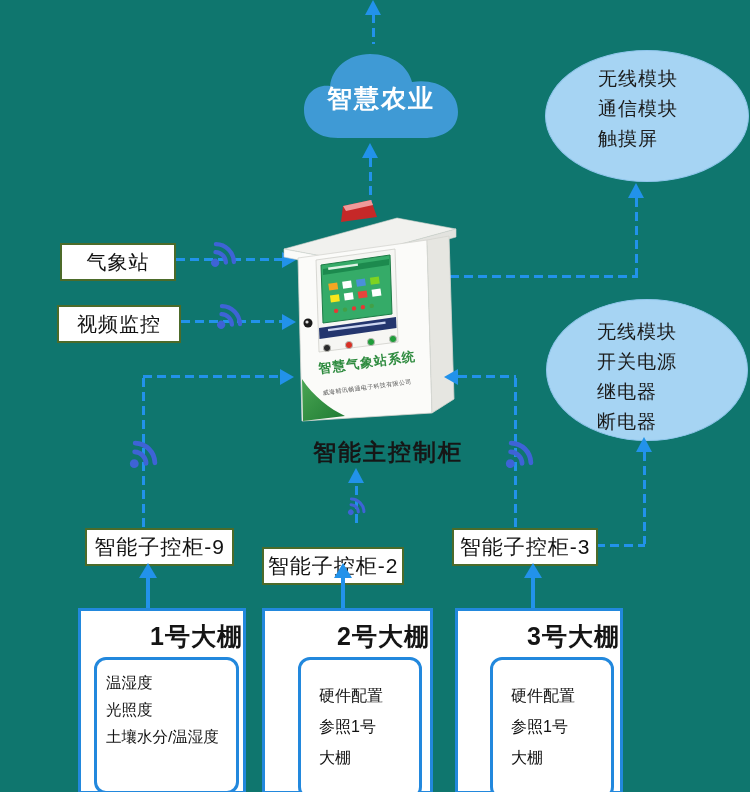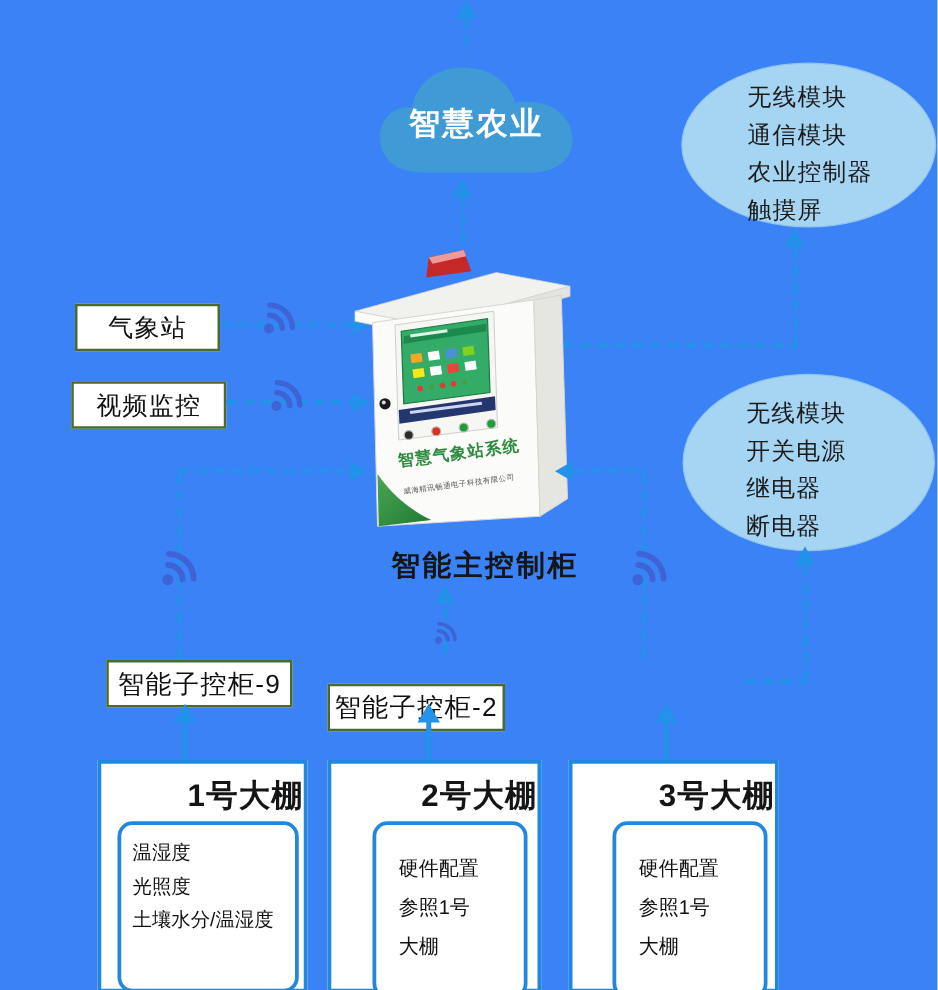--- a/index.html
+++ b/index.html
@@ -1,17 +1,17 @@
 <!DOCTYPE html>
 <html><head>
 <meta charset="utf-8">
 <style>
   html,body{margin:0;padding:0;background:#fff;}
   .canvas{
-    position:relative;width:750px;height:792px;background:#3b82f6;overflow:hidden;
+    position:relative;width:750px;height:792px;background:#0f766e;overflow:hidden;
     font-family:"Liberation Sans","DejaVu Sans",sans-serif;color:#111;
   }
   
   .dash-h{position:absolute;height:3px;background:repeating-linear-gradient(90deg,#2292ea 0 9px,transparent 9px 14px);}
   .dash-v{position:absolute;width:3px;background:repeating-linear-gradient(180deg,#2292ea 0 9px,transparent 9px 14px);}
   
   .arr-up{position:absolute;width:0;height:0;border-left:8px solid transparent;border-right:8px solid transparent;border-bottom:15px solid #2292ea;}
   .arr-right{position:absolute;width:0;height:0;border-top:8px solid transparent;border-bottom:8px solid transparent;border-left:14px solid #2292ea;}
   .arr-left{position:absolute;width:0;height:0;border-top:8px solid transparent;border-bottom:8px solid transparent;border-right:14px solid #2292ea;}
   .arr-up-big{position:absolute;width:0;height:0;border-left:9px solid transparent;border-right:9px solid transparent;border-bottom:15px solid #2292ea;}
@@ -51,21 +51,20 @@
     <div class="cloud-label">智慧农业</div>
   </div>
 
   <div class="arr-up" style="left:362px;top:143px;"></div>
   <div class="dash-v" style="left:369px;top:158px;height:55px;"></div>
 
   <div class="bubble" style="left:545px;top:50px;width:202px;height:130px;">
     <div class="blines" style="left:52px;top:13px;">
       <div>无线模块</div>
       <div>通信模块</div>
-      <div>农业控制器</div>
       <div>触摸屏</div>
     </div>
   </div>
 
   <div class="dash-h" style="left:450px;top:275px;width:188px;"></div>
   <div class="dash-v" style="left:635px;top:198px;height:79px;"></div>
   <div class="arr-up" style="left:628px;top:183px;"></div>
 
   <div class="bubble" style="left:546px;top:299px;width:200px;height:140px;">
     <div class="blines" style="left:50px;top:17px;">
@@ -205,20 +204,23 @@
         <path d="M4.4 11.2a11 11 0 0 1 15.2 0" stroke="#3e63d6" stroke-width="2.6" fill="none" stroke-linecap="round"></path>
       </svg>
   </div>
 
   <div class="gbox" style="left:85px;top:528px;width:145px;height:34px;font-size:21px;">
     <span>智能子控柜-9</span>
   </div>
   <div class="gbox" style="left:262px;top:528px;width:138px;height:34px;font-size:21px;margin-top:19px;">
     <span>智能子控柜-2</span>
   </div>
+  <div class="gbox" style="left:452px;top:528px;width:142px;height:34px;font-size:21px;">
+    <span>智能子控柜-3</span>
+  </div>
 
   <div class="arr-up-big" style="left:139px;top:563px;"></div>
   <div class="stem" style="left:146px;top:576px;height:32px;"></div>
   <div class="arr-up-big" style="left:334px;top:563px;"></div>
   <div class="stem" style="left:341px;top:576px;height:32px;"></div>
   <div class="arr-up-big" style="left:524px;top:563px;"></div>
   <div class="stem" style="left:531px;top:576px;height:32px;"></div>
 
   <div class="gh" style="left:78px;top:608px;width:162px;height:180px;">
     <div class="gh-title">1号大棚</div>

